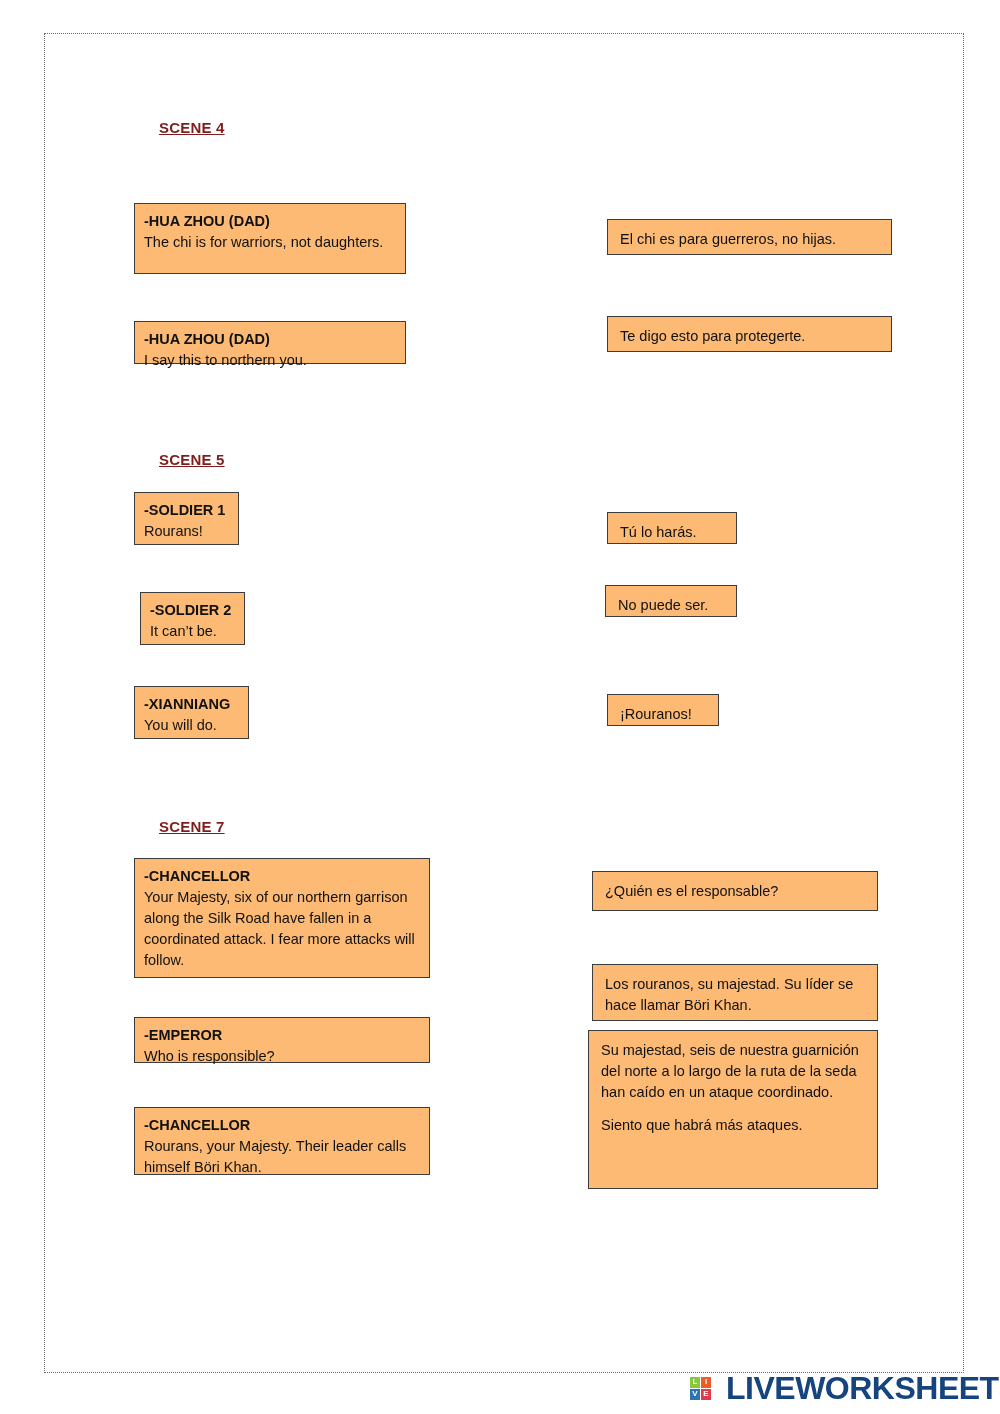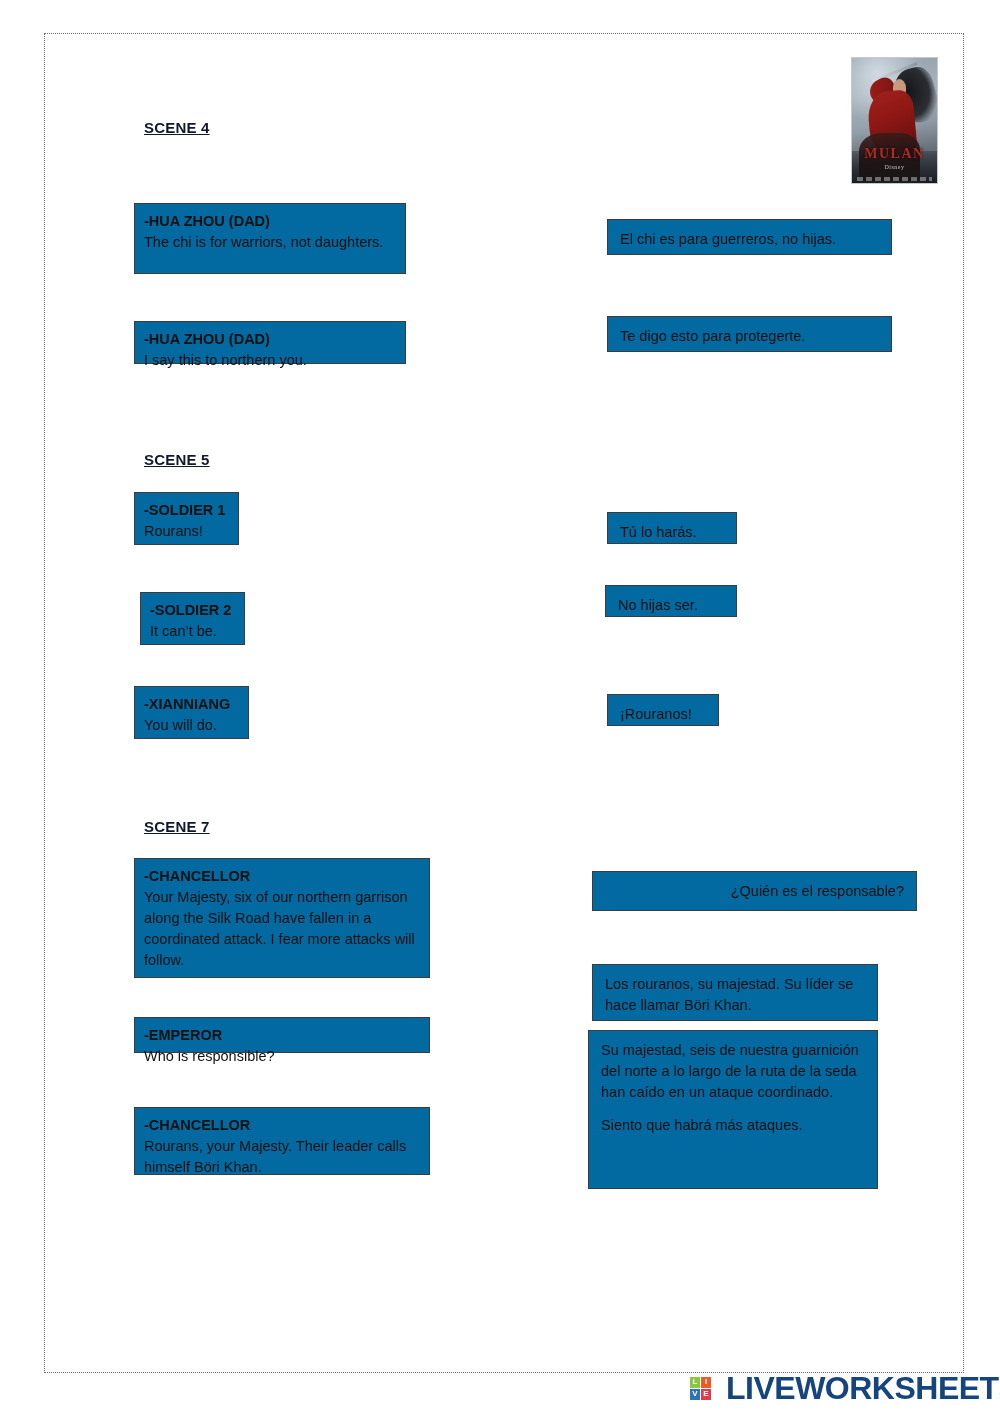--- a/index.html
+++ b/index.html
@@ -102,33 +102,34 @@
     opacity: .85;
   }
   #poster .credits {
     position: absolute; left: 6%; bottom: 2%; width: 88%; height: 4px;
     background: repeating-linear-gradient(90deg, rgba(210,215,220,.45) 0 6px, rgba(0,0,0,0) 6px 9px);
   }
 
   
   .scene-heading {
     position: absolute;
-    color: #0f172a;
+    color: #7f1d1d;
     font-weight: bold;
     font-size: 15px;
     text-decoration: underline;
     letter-spacing: .2px;
     white-space: nowrap;
+    margin-left: 15px;
   }
 
   
   .box {
     position: absolute;
     border: 1px solid #3c3c3c;
-    background: #0369a1;
+    background: #fdba74;
     padding: 7px 9px 8px 9px;
     font-size: 14.5px;
     line-height: 1.45;
     color: #111111;
   }
   .box .speaker {
     font-weight: bold;
     display: block;
   }
   .box .line { display: block; }
@@ -174,33 +175,20 @@
     font-family: "Liberation Sans", sans-serif;
   }
 </style>
 </head>
 <body>
 
 <div id="page">
 
   <div id="worksheet-frame"></div>
 
-  <div id="poster">
-    <div class="sky-haze"></div>
-    <div class="sword"></div>
-    <div class="arm"></div>
-    <div class="hair"></div>
-    <div class="face"></div>
-    <div class="robe"></div>
-    <div class="ground"></div>
-    <div class="skirt"></div>
-    <div class="title">MULAN</div>
-    <div class="studio">Disney</div>
-    <div class="credits"></div>
-  </div>
 
   <div class="scene-heading" style="left:144px; top:119px;">SCENE 4</div>
 
   <div class="box" style="left:134px; top:203px; width:272px; height:71px;">
     <span class="speaker">-HUA ZHOU (DAD)</span>
     <span class="line">The chi is for warriors, not daughters.</span>
   </div>
 
   <div class="box" style="left:134px; top:321px; width:272px; height:43px;">
     <span class="speaker">-HUA ZHOU (DAD)</span>
@@ -230,45 +218,45 @@
   <div class="box" style="left:134px; top:686px; width:115px; height:53px;">
     <span class="speaker">-XIANNIANG</span>
     <span class="line">You will do.</span>
   </div>
 
   <div class="box es" style="left:576px; top:512px; width:130px; height:32px;">
     <span class="line">Tú lo harás.</span>
   </div>
 
   <div class="box es" style="left:574px; top:585px; width:132px; height:32px;">
-    <span class="line">No hijas ser.</span>
+    <span class="line">No puede ser.</span>
   </div>
 
   <div class="box es" style="left:576px; top:694px; width:112px; height:32px;">
     <span class="line">¡Rouranos!</span>
   </div>
 
   <div class="scene-heading" style="left:144px; top:818px;">SCENE 7</div>
 
   <div class="box" style="left:134px; top:858px; width:296px; height:120px;">
     <span class="speaker">-CHANCELLOR</span>
     <span class="line">Your Majesty, six of our northern garrison along the Silk Road have fallen in a coordinated attack. I fear more attacks will follow.</span>
   </div>
 
-  <div class="box" style="left:134px; top:1017px; width:296px; height:36px;">
+  <div class="box" style="left:134px; top:1017px; width:296px; height:46px;">
     <span class="speaker">-EMPEROR</span>
     <span class="line">Who is responsible?</span>
   </div>
 
   <div class="box" style="left:134px; top:1107px; width:296px; height:68px;">
     <span class="speaker">-CHANCELLOR</span>
     <span class="line">Rourans, your Majesty. Their leader calls himself Böri Khan.</span>
   </div>
 
-  <div class="box es" style="left:561px; top:871px; width:325px; height:40px;text-align:right;">
+  <div class="box es" style="left:561px; top:871px; width:286px; height:40px;">
     <span class="line">¿Quién es el responsable?</span>
   </div>
 
   <div class="box es" style="left:561px; top:964px; width:286px; height:57px;">
     <span class="line">Los rouranos, su majestad. Su líder se hace llamar Böri Khan.</span>
   </div>
 
   <div class="box es" style="left:557px; top:1030px; width:290px; height:159px;">
     <span class="line">Su majestad, seis de nuestra guarnición del norte a lo largo de la ruta de la seda han caído en un ataque coordinado.</span>
     <span class="gap"></span>

